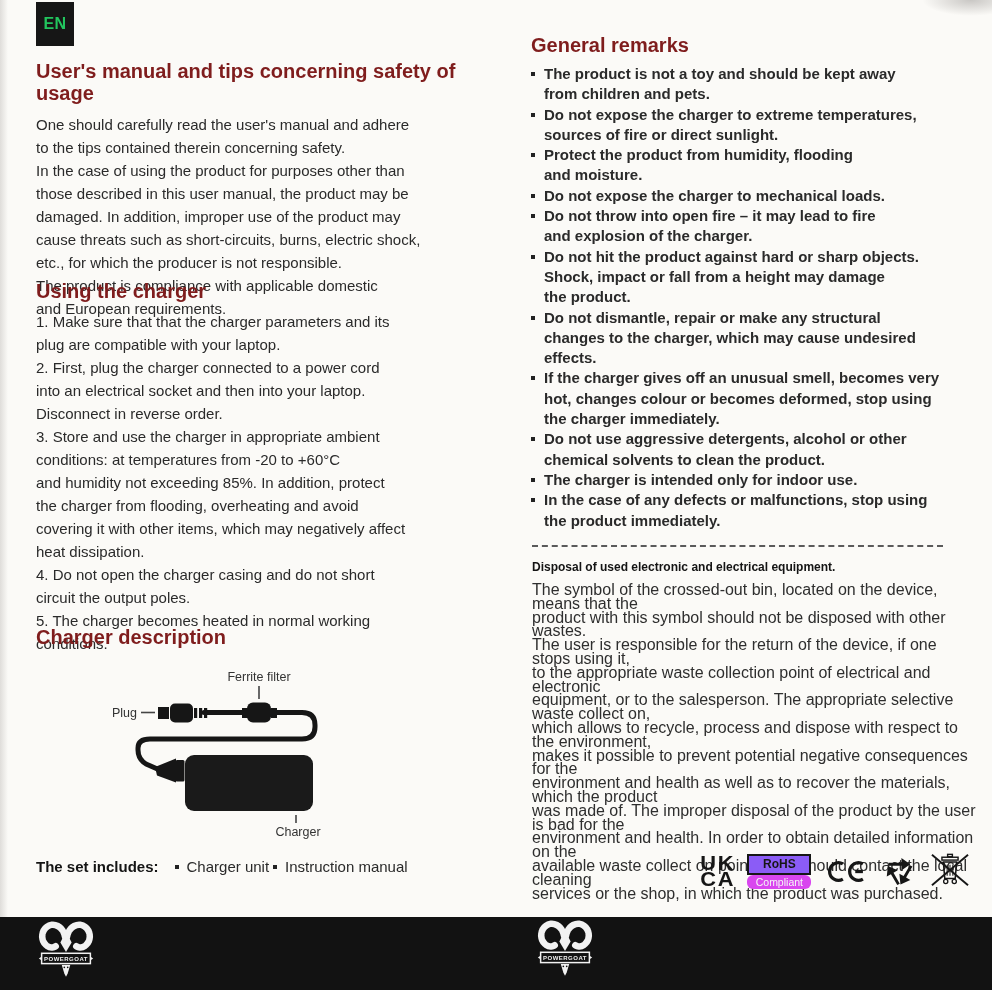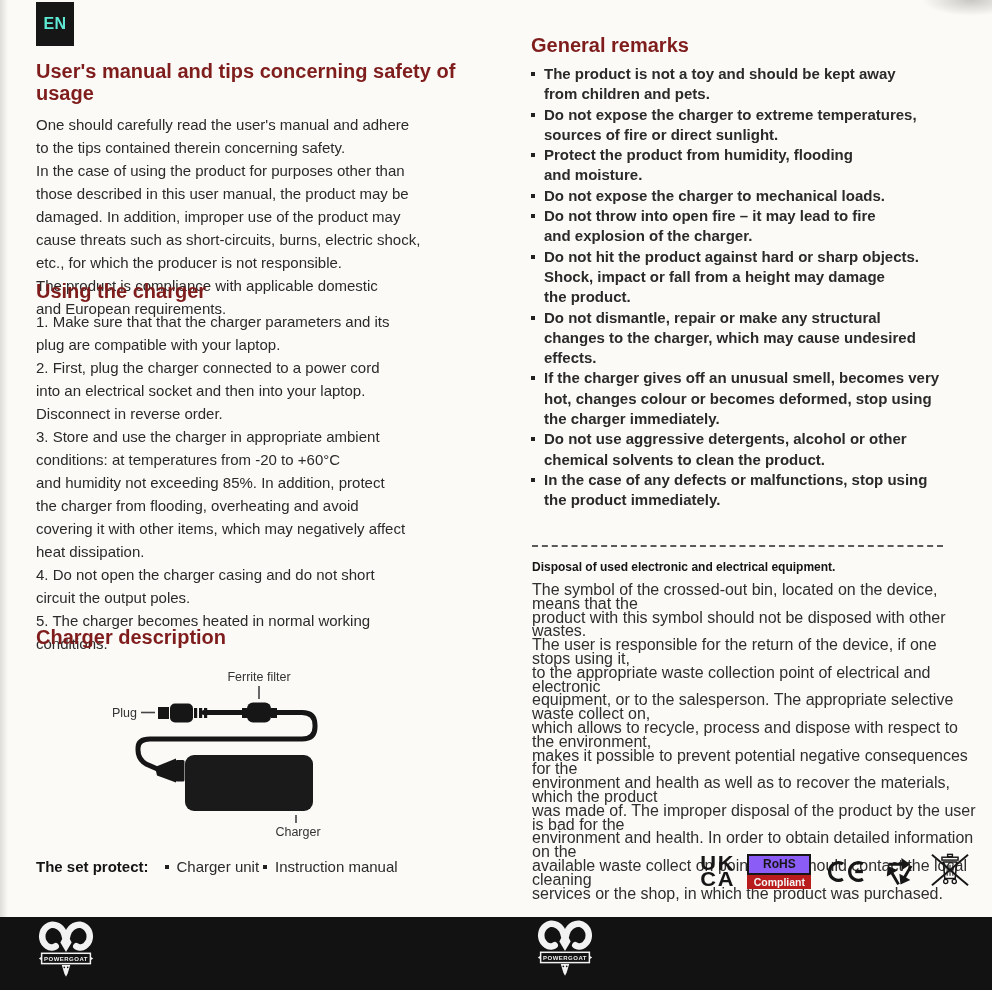--- a/index.html
+++ b/index.html
@@ -8,21 +8,21 @@
     font-family:"Liberation Sans","DejaVu Sans",sans-serif;
     background:#fbfaf7; color:#262626; overflow:hidden; position:relative;
   }
   .page { position:absolute; inset:0; }
   .edge-left { position:absolute; left:0; top:0; width:8px; height:918px;
     background:linear-gradient(90deg,#dfddda,#fbfaf7); }
   .corner-smudge { position:absolute; left:922px; top:0; width:70px; height:16px;
     background:radial-gradient(ellipse at 70% 0%,#c9c7c4 0%,rgba(251,250,247,0) 70%); }
 
   .lang-badge { position:absolute; left:36px; top:2px; width:38px; height:44px;
-    background:#161616; color:#5eead4; font-weight:700; font-size:16px;
+    background:#161616; color:#22c55e; font-weight:700; font-size:16px;
     display:flex; align-items:center; justify-content:center; letter-spacing:.5px; }
 
   h2.sec { font-size:20px; font-weight:700; color:#7f1d1d; line-height:22px; margin:0 0 8px 0; }
   .pre { white-space:pre-line; }
   .body15 { font-size:15px; line-height:23px; color:#2a2a2a; }
 
   .safety { position:absolute; left:36px; top:60px; width:440px; }
   .safety h2 { margin-bottom:9px; }
   .using  { position:absolute; left:36px; top:280px; width:440px; }
   .using p { margin:0; }
@@ -48,22 +48,22 @@
   .disposal h3 { font-size:12px; font-weight:700; color:#141414; margin:0 0 9px 0; }
   .disposal p { font-size:16px; line-height:13.8px; color:#2e2e2e; }
 
   .marks { position:absolute; left:701px; top:850px; height:42px;
     display:flex; align-items:center; gap:13px; }
   .ukca { font-weight:700; font-size:21px; line-height:16.5px; color:#161616;
     letter-spacing:1.5px; transform:scaleX(1.04); }
   .rohs { width:64px; }
   .rohs-top { border:2.5px solid #161616; font-weight:700; font-size:12px; color:#161616;
     text-align:center; line-height:17px; background:#8b5cf6; }
-  .rohs-bottom { background:#b91c1c; color:#f6f6f6; font-weight:700; font-size:10.5px;
-    text-align:center; line-height:14px; }
+  .rohs-bottom { background:#d946ef; color:#f6f6f6; font-weight:400; font-size:10.5px;
+    text-align:center; line-height:14px;border-radius:6px; }
 
   .bar { position:absolute; left:0; top:917px; width:992px; height:73px; background:#121212; }
   .goat { position:absolute; width:58px; height:60px; }
   .goat.g1 { left:37px; top:920px; }
   .goat.g2 { left:536px; top:919px; }
   .goat text { font-family:"Liberation Sans","DejaVu Sans",sans-serif; font-weight:700; }
 </style>
 </head>
 <body>
 
@@ -129,21 +129,21 @@
     <line x1="223" y1="31" x2="223" y2="44" stroke="#444" stroke-width="1.6"></line>
     <line x1="105" y1="57.5" x2="119" y2="57.5" stroke="#444" stroke-width="1.6"></line>
     <line x1="260" y1="160" x2="260" y2="168" stroke="#444" stroke-width="1.6"></line>
 
     <text x="223" y="26" text-anchor="middle">Ferrite filter</text>
     <text x="101" y="62" text-anchor="end">Plug</text>
     <text x="262" y="181" text-anchor="middle">Charger</text>
   </svg>
 
   <div class="set-line">
-    <span class="lbl">The set protect:</span>
+    <span class="lbl">The set includes:</span>
     <span class="sqb"></span>
     <span>Charger unit</span>
     <span class="sqb"></span>
     <span>Instruction manual</span>
   </div>
 
   <section class="remarks">
     <h2 class="sec">General remarks</h2>
     <ul>
       <li><span class="blt"></span><span class="pre">The product is not a toy and should be kept away
@@ -159,20 +159,21 @@
 Shock, impact or fall from a height may damage
 the product.</span></li>
       <li><span class="blt"></span><span class="pre">Do not dismantle, repair or make any structural
 changes to the charger, which may cause undesired
 effects.</span></li>
       <li><span class="blt"></span><span class="pre">If the charger gives off an unusual smell, becomes very
 hot, changes colour or becomes deformed, stop using
 the charger immediately.</span></li>
       <li><span class="blt"></span><span class="pre">Do not use aggressive detergents, alcohol or other
 chemical solvents to clean the product.</span></li>
+      <li><span class="blt"></span><span class="pre">The charger is intended only for indoor use.</span></li>
       <li><span class="blt"></span><span class="pre">In the case of any defects or malfunctions, stop using
 the product immediately.</span></li>
     </ul>
   </section>
 
   <div class="divider"></div>
 
   <section class="disposal">
     <h3>Disposal of used electronic and electrical equipment.</h3>
     <p class="pre">The symbol of the crossed-out bin, located on the device, means that the

